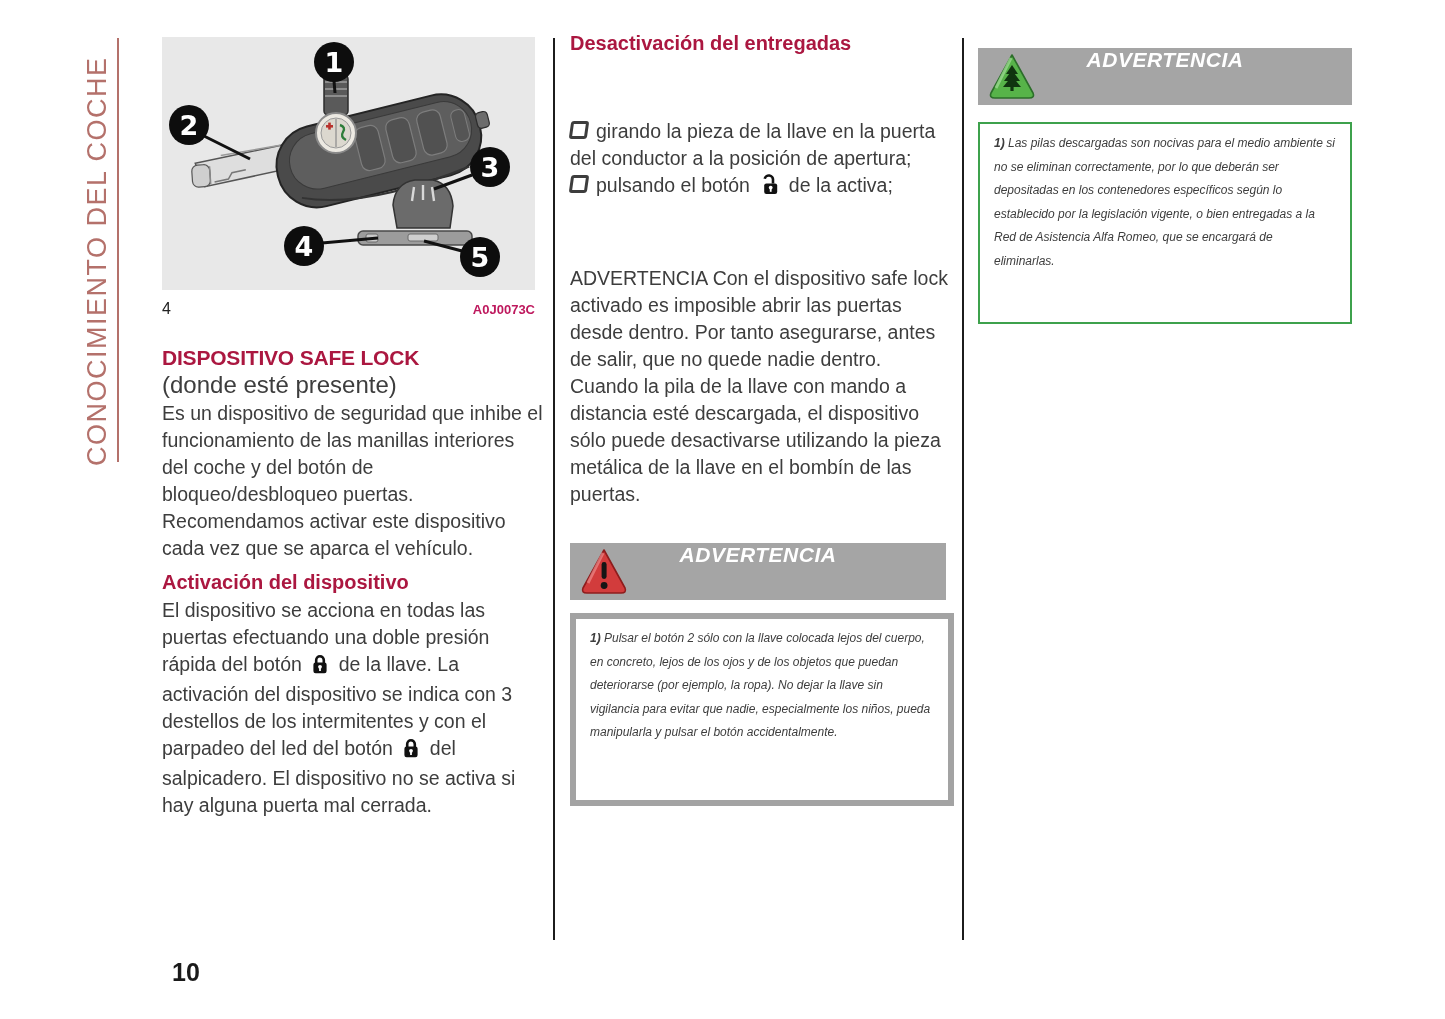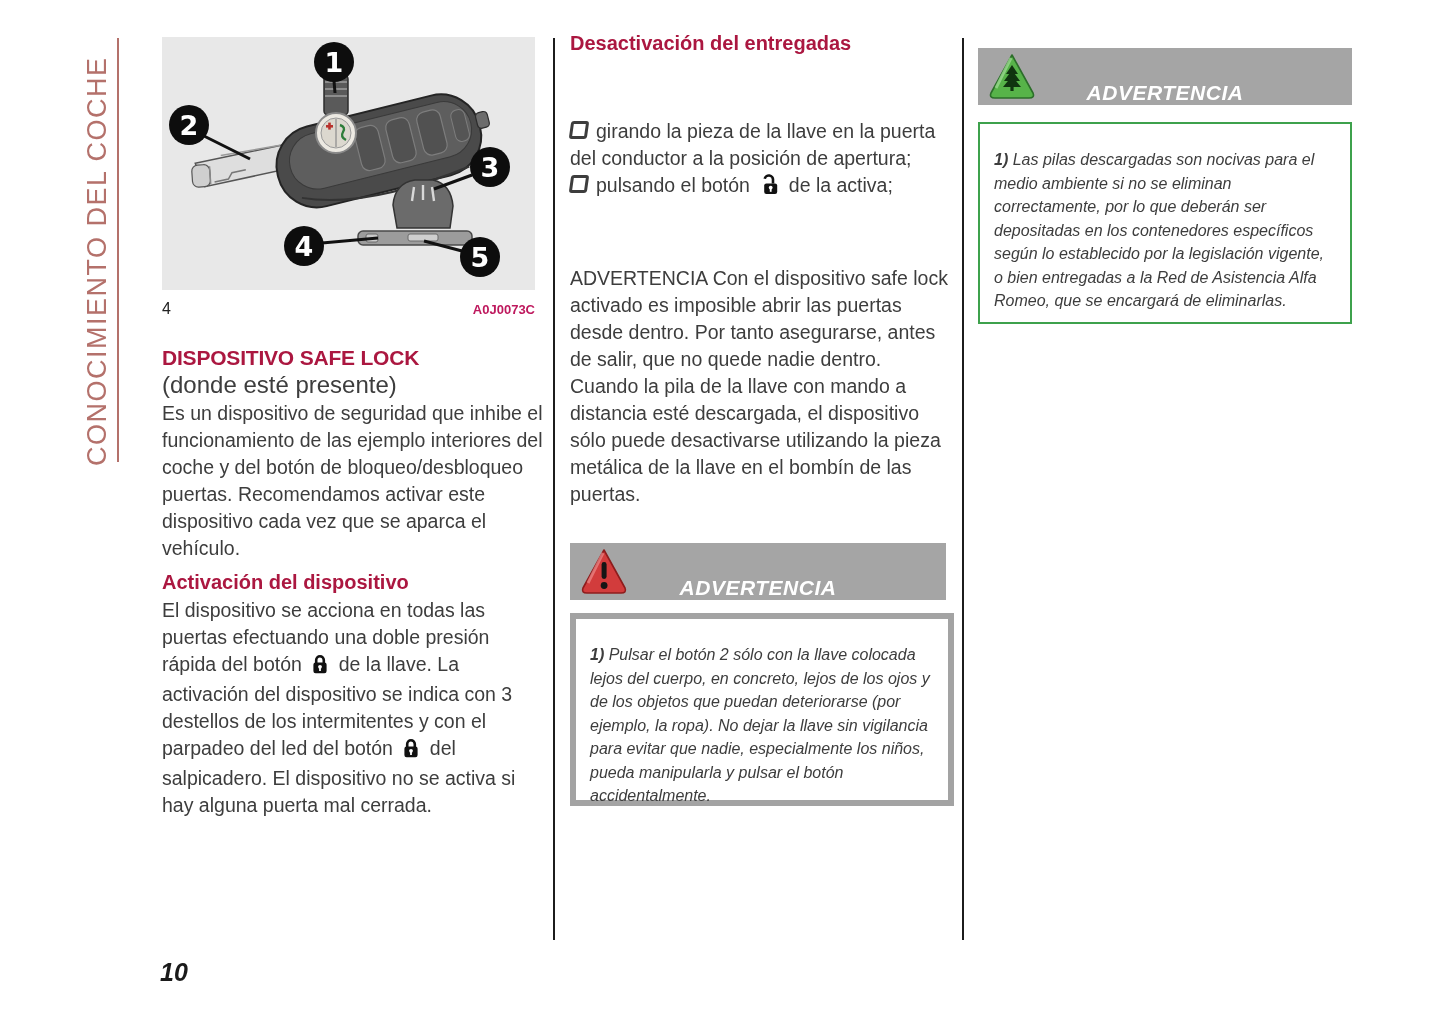--- a/index.html
+++ b/index.html
@@ -40,35 +40,35 @@
     display:inline-block;width:12px;height:12px;
     border:3px solid #3d3d3d;border-radius:3px;
     transform:skewX(-8deg);
     margin-right:8px;vertical-align:-1px;
   }
   .inline-lock{display:inline-block;vertical-align:-3px;margin:0 5px;}
 
   
   .warn-bar{
     background:#a5a5a5;
-    display:flex;align-items:flex-end;justify-content:center;
+    display:flex;align-items:flex-start;justify-content:center;
     position:absolute;
   }
   .warn-bar-label{
     color:#ffffff;font-weight:bold;font-style:italic;
     font-size:21px;letter-spacing:0.5px;
   }
   .warn-bar-icon{position:absolute;left:9px;top:4px;}
 
   
   .warn-box-red{border:6px solid #a3a3a3;}
   .warn-box-green{border:2px solid #3ea14c;}
   .warn-box-inner{
-    padding:24px 14px;
-    font-size:16px;font-style:italic;line-height:23.5px;color:#3d3d3d;
+    padding:8px 14px;
+    font-size:12px;font-style:italic;line-height:23.5px;color:#3d3d3d;
   }
   .warn-num{font-weight:bold;}
 
   
   .vdivider{width:2px;background:#1c1c1c;}
 
   .page-number{font-size:25px;font-weight:bold;color:#1a1a1a;}
 </style>
 </head>
 <body>
@@ -154,21 +154,21 @@
     </svg>
   </div>
 
   <div class="abs figure-caption-row" style="left:162px;top:300px;width:373px;">
     <span class="fig-num">4</span>
     <span class="fig-code">A0J0073C</span>
   </div>
 
   <div class="abs heading-main" style="left:162px;top:346px;">DISPOSITIVO SAFE LOCK</div>
   <div class="abs subtitle" style="left:162px;top:371px;">(donde esté presente)</div>
-  <div class="abs body-text" style="left:162px;top:400px;width:382px;">Es un dispositivo de seguridad que inhibe el funcionamiento de las ejemplo interiores del coche y del botón de bloqueo/desbloqueo puertas. Recomendamos activar este dispositivo cada vez que se aparca el vehículo.</div>
+  <div class="abs body-text" style="left:162px;top:400px;width:382px;">Es un dispositivo de seguridad que inhibe el funcionamiento de las manillas interiores del coche y del botón de bloqueo/desbloqueo puertas. Recomendamos activar este dispositivo cada vez que se aparca el vehículo.</div>
 
   <div class="abs heading-sub" style="left:162px;top:571px;">Activación del dispositivo</div>
   <div class="abs body-text" style="left:162px;top:597px;width:382px;">
     <span>El dispositivo se acciona en todas las puertas efectuando una doble presión rápida del botón</span>
     <span class="inline-lock">
       <svg width="16" height="20" viewBox="0 0 16 20">
         <path d="M4.2,9 V6 a3.8,3.8 0 0 1 7.6,0 V9" fill="none" stroke="#111" stroke-width="2.6"></path>
         <rect x="1.4" y="8.6" width="13.2" height="10.6" rx="2.2" fill="#111"></rect>
         <circle cx="8" cy="12.8" r="1.9" fill="#fff"></circle>
         <rect x="7.1" y="13.6" width="1.8" height="3.4" fill="#fff"></rect>
@@ -243,15 +243,15 @@
     <span class="warn-bar-label">ADVERTENCIA</span>
   </div>
 
   <div class="abs warn-box-green" style="left:978px;top:122px;width:370px;height:198px;">
     <div class="warn-box-inner">
       <span class="warn-num">1)</span>
       <span>Las pilas descargadas son nocivas para el medio ambiente si no se eliminan correctamente, por lo que deberán ser depositadas en los contenedores específicos según lo establecido por la legislación vigente, o bien entregadas a la Red de Asistencia Alfa Romeo, que se encargará de eliminarlas.</span>
     </div>
   </div>
 
-  <div class="abs page-number" style="left:160px;top:958px;font-style:italic;">10</div>
+  <div class="abs page-number" style="left:172px;top:958px;">10</div>
 
 </div>
 
 </body></html>

